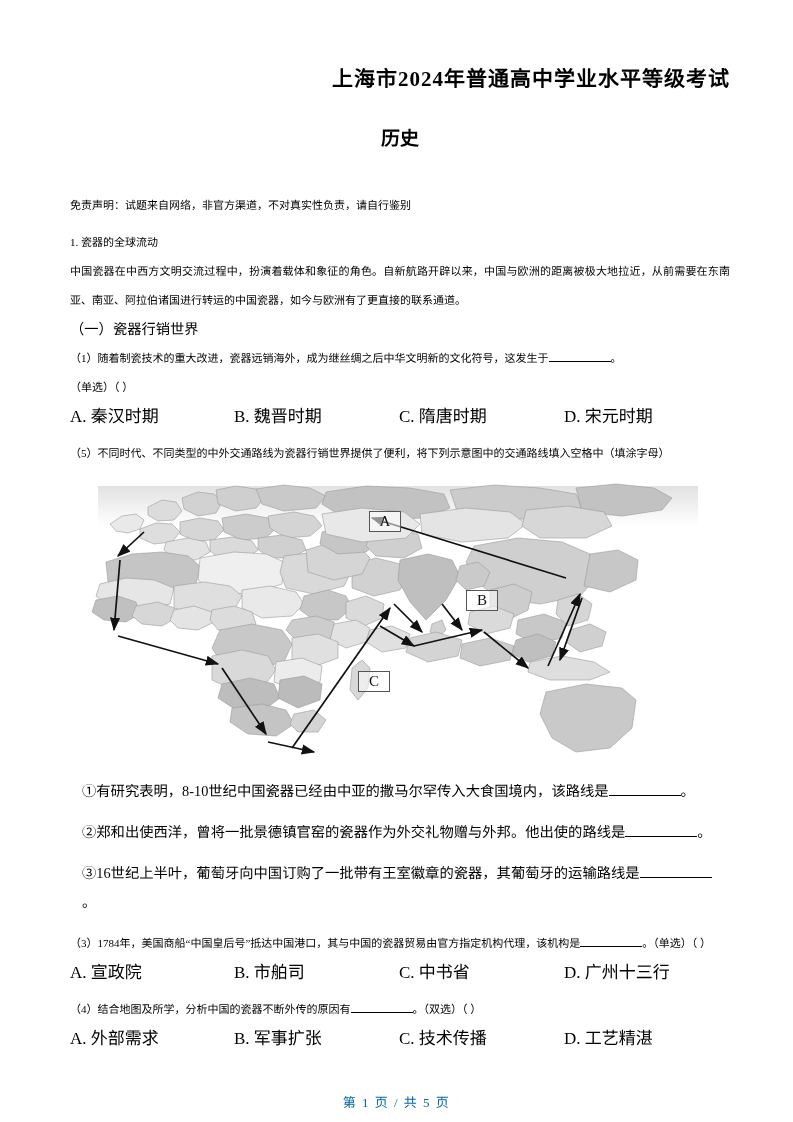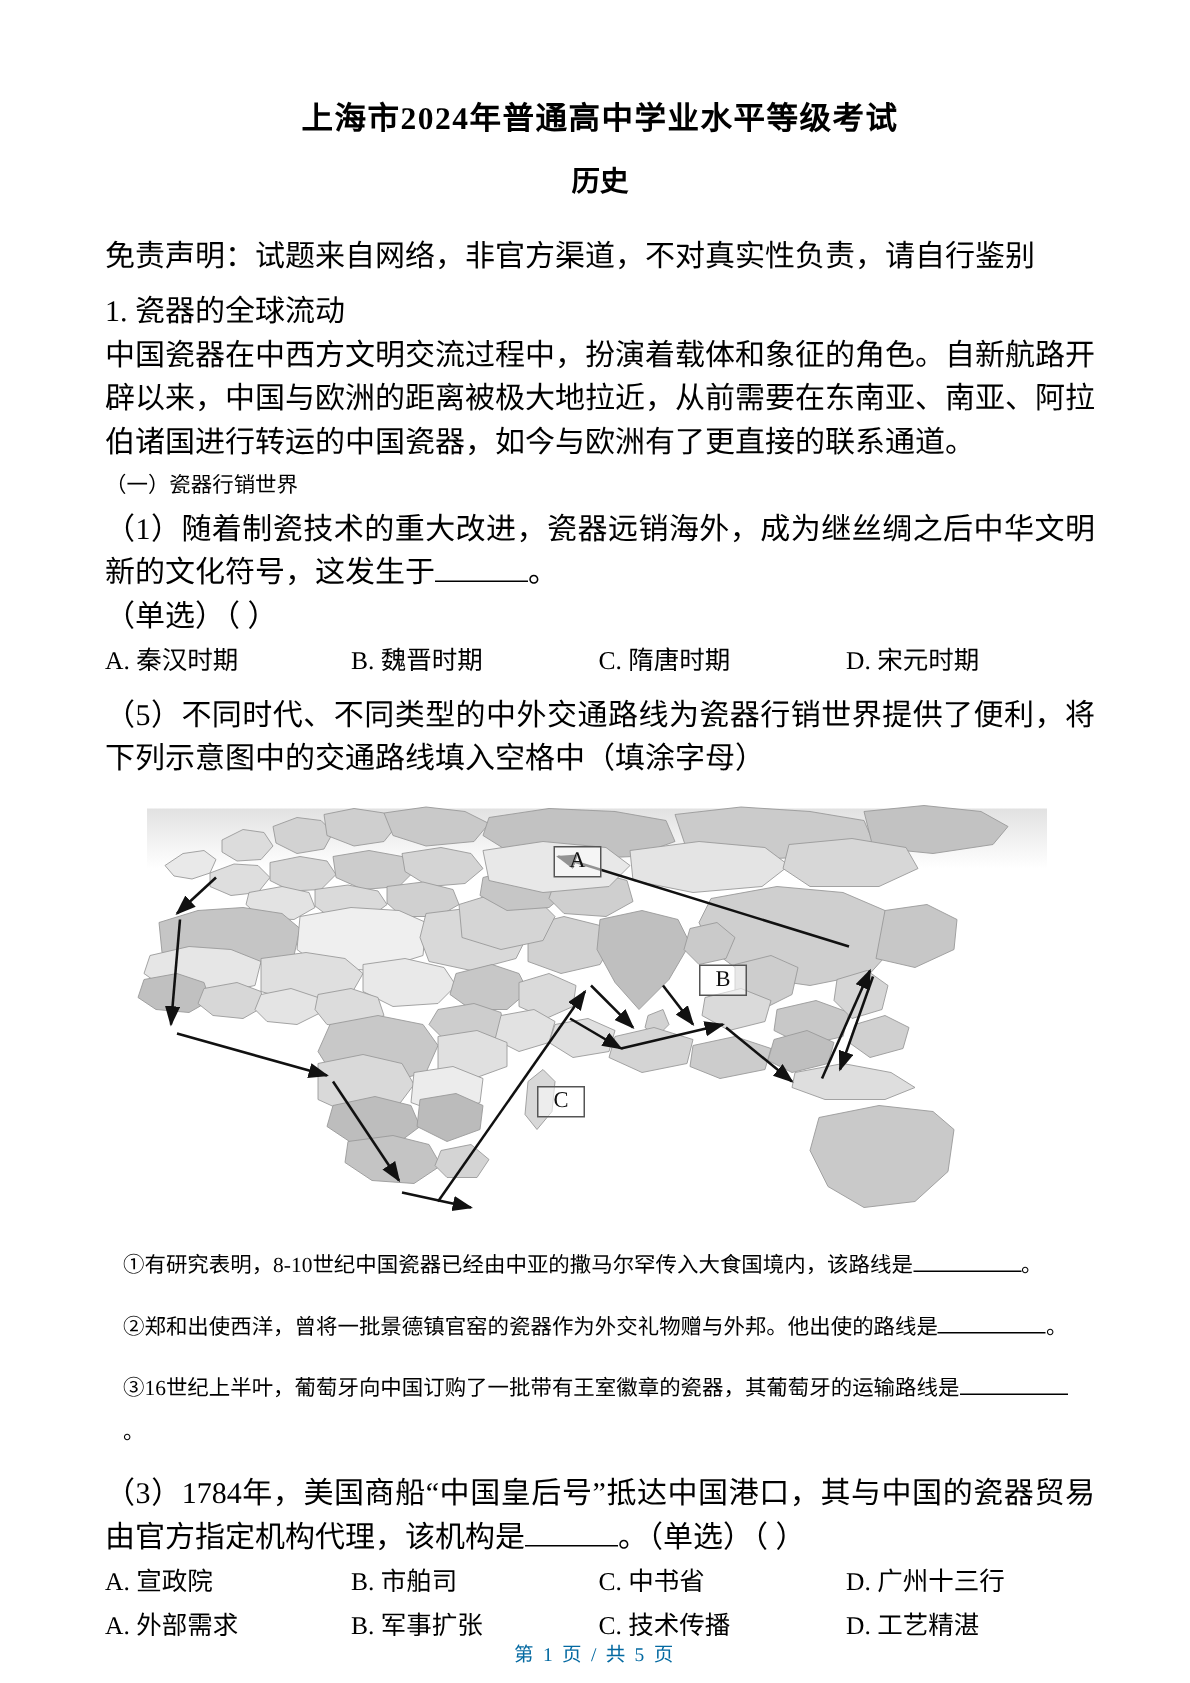--- a/index.html
+++ b/index.html
@@ -22,40 +22,40 @@
   }
   .content {
     position: absolute;
     left: 70px;
     top: 0;
     width: 660px;
   }
 
   
   .doc-title {
-    text-align: center;
+    text-align: right;
     font-size: 21px;
     font-weight: bold;
     letter-spacing: 1px;
     margin: 0;
     padding-top: 66px;
     line-height: 1.3;
   }
   .doc-subtitle {
     text-align: center;
     font-size: 19px;
     font-weight: bold;
-    margin: 0;
+    margin: 17px;
     padding-top: 17px;
     line-height: 1.3;
   }
 
   
   .para {
-    font-size: 20px;
+    font-size: 11px;
     line-height: 29px;
     margin: 0;
     text-align: justify;
     text-justify: inter-ideograph;
   }
   .disclaimer { padding-top: 22px; }
   .gap-sm { margin-top: 8px; }
 
   .sec-head {
     font-size: 14.3px;
@@ -305,20 +305,21 @@
 
     <p class="para gap-sm"><span>（3）1784年，美国商船“中国皇后号”抵达中国港口，其与中国的瓷器贸易由官方指定机构代理，该机构是</span><span class="blank blank-md"></span><span>。（单选）（       ）</span></p>
 
     <div class="options">
       <span class="opt opt-0"><span class="lbl">A.</span> <span>宣政院</span></span>
       <span class="opt opt-1"><span class="lbl">B.</span> <span>市舶司</span></span>
       <span class="opt opt-2"><span class="lbl">C.</span> <span>中书省</span></span>
       <span class="opt opt-3"><span class="lbl">D.</span> <span>广州十三行</span></span>
     </div>
 
+    <p class="para gap-sm"><span>（4）结合地图及所学，分析中国的瓷器不断外传的原因有</span><span class="blank blank-md"></span><span>。（双选）（       ）</span></p>
 
     <div class="options">
       <span class="opt opt-0"><span class="lbl">A.</span> <span>外部需求</span></span>
       <span class="opt opt-1"><span class="lbl">B.</span> <span>军事扩张</span></span>
       <span class="opt opt-2"><span class="lbl">C.</span> <span>技术传播</span></span>
       <span class="opt opt-3"><span class="lbl">D.</span> <span>工艺精湛</span></span>
     </div>
 
   </div>
 

